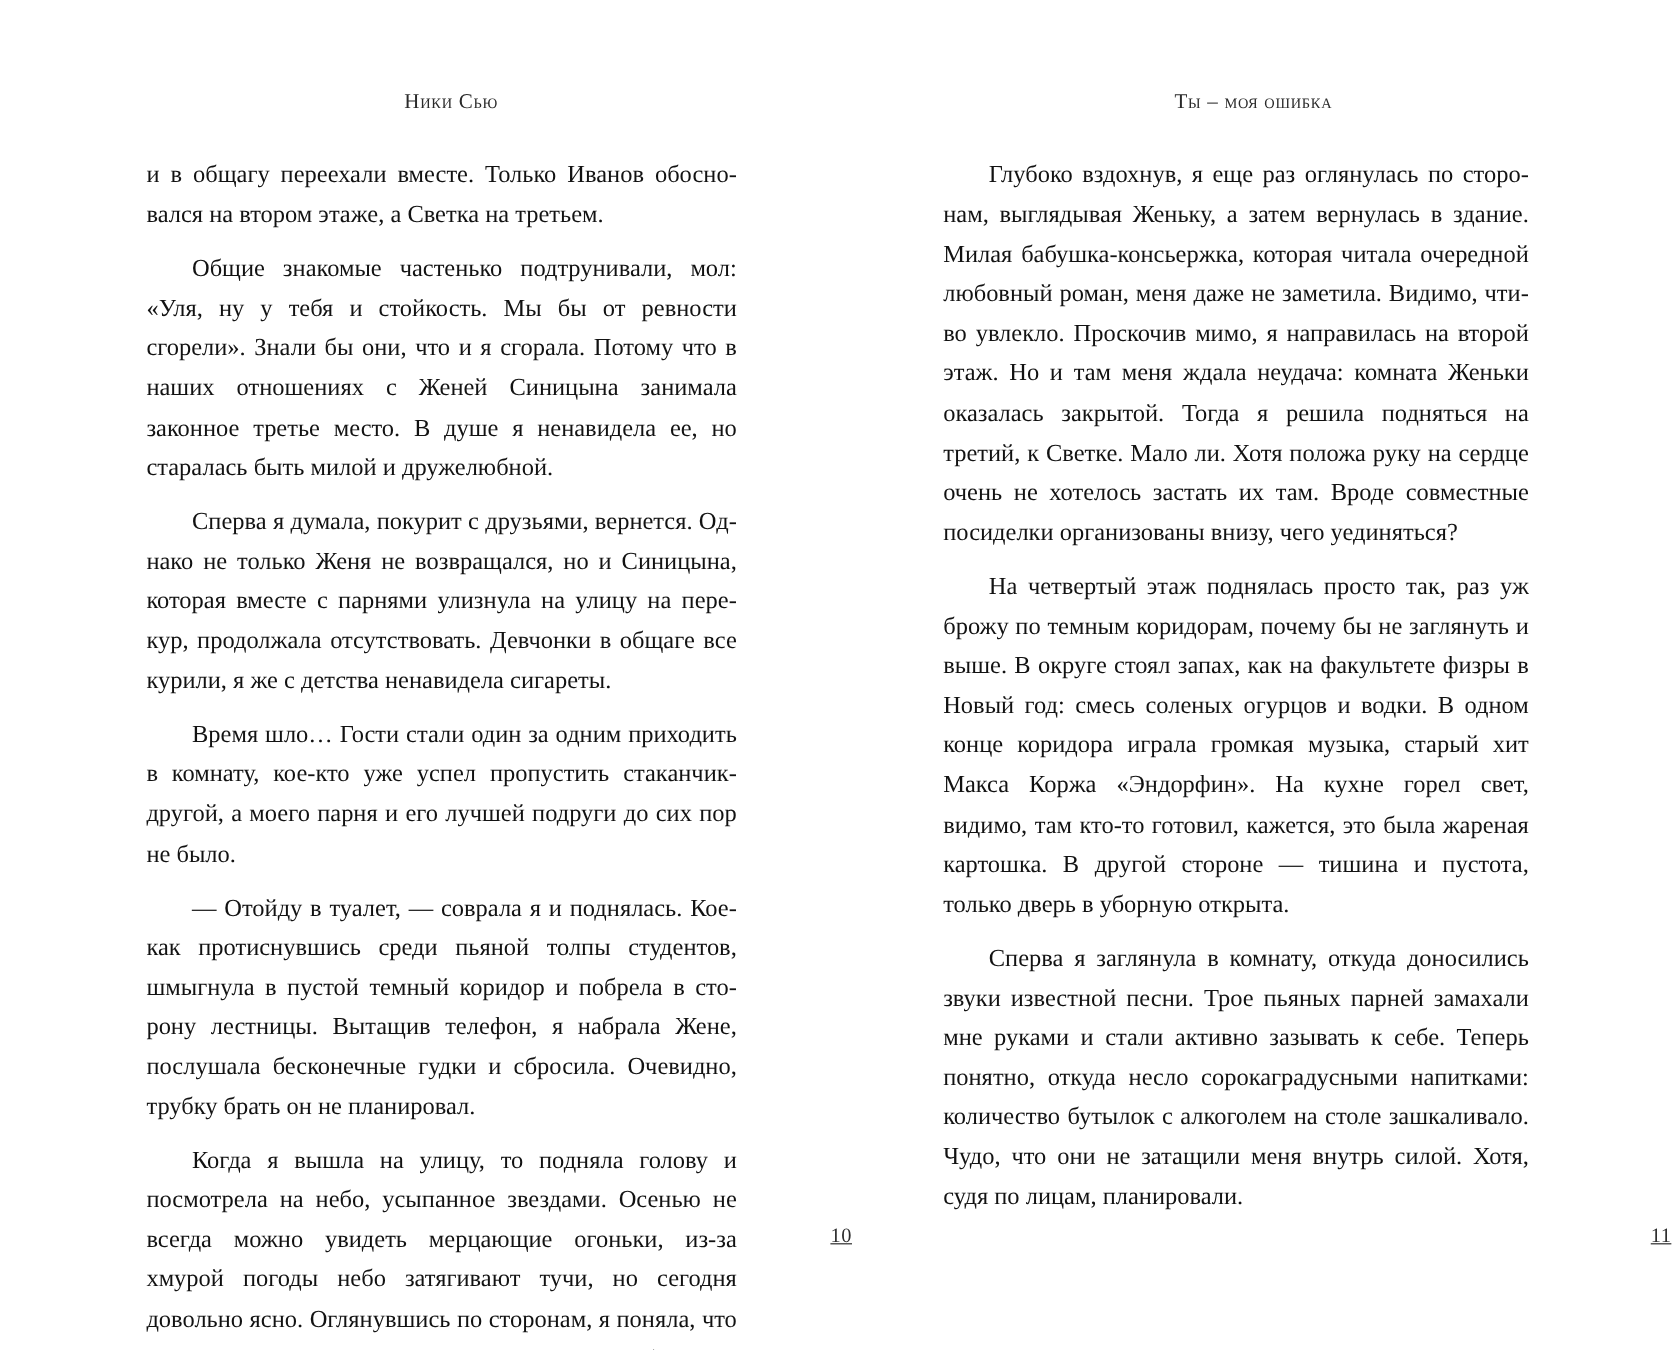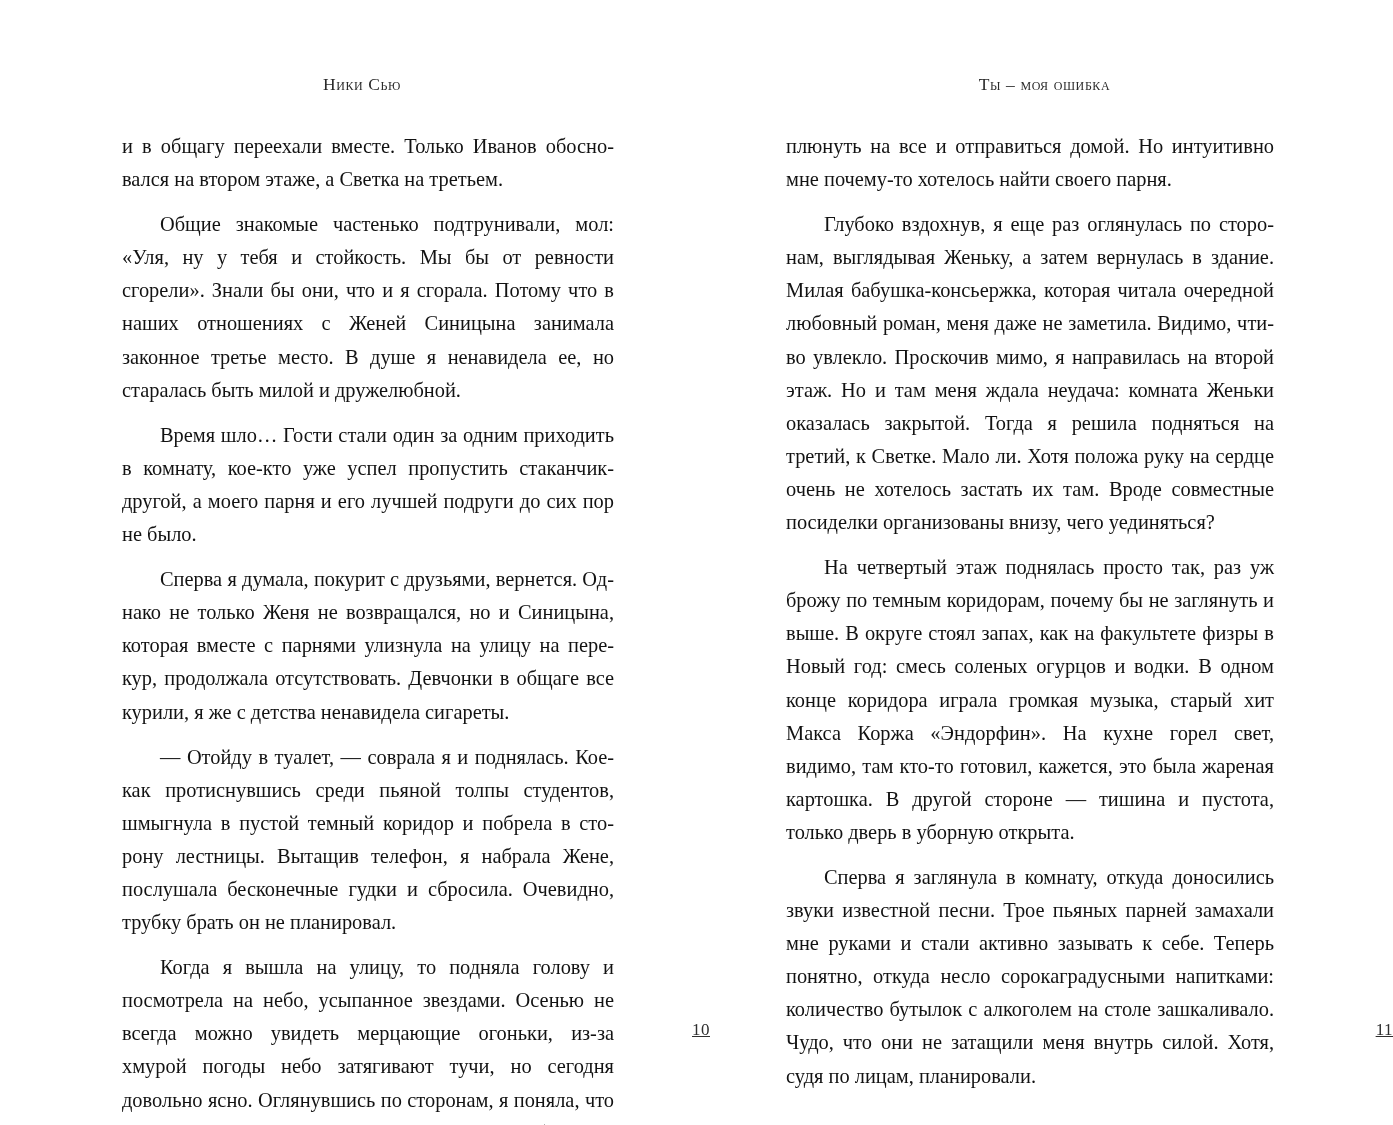--- a/index.html
+++ b/index.html
@@ -35,21 +35,21 @@
     top: 74px;
     left: 0;
     width: 100%;
     text-align: center;
     font-size: 17.5px;
     letter-spacing: 0.6px;
     color: #2a2a2a;
     font-variant: small-caps;
     font-family: "Liberation Serif", "DejaVu Serif", serif;
   }
-  .page-left .running-head  { padding-left: 14px; text-align: center; }
+  .page-left .running-head  { padding-left: 28px; text-align: center; }
   .page-right .running-head { padding-right: 14px; }
 
   .textblock {
     position: absolute;
     top: 118px;
     font-size: 20.4px;
     line-height: 33.1px;
     text-align: justify;
     text-justify: inter-word;
     color: #121212;
@@ -89,34 +89,33 @@
 <body>
 
 <div class="spread">
 
   <div class="page page-left">
     <div class="running-head">Ники Сью</div>
 
     <div class="textblock">
       <p class="no-indent">и в общагу переехали вместе. Только Иванов обосно­вался на втором этаже, а Светка на третьем.</p>
       <p>Общие знакомые частенько подтрунивали, мол: «Уля, ну у тебя и стойкость. Мы бы от ревности сгорели». Знали бы они, что и я сгорала. Потому что в наших отношениях с Женей Синицына занимала законное тре­тье место. В душе я ненавидела ее, но старалась быть милой и дружелюбной.</p>
+      <p>Сперва я думала, покурит с друзьями, вернется. Од­нако не только Женя не возвращался, но и Синицына, которая вместе с парнями улизнула на улицу на пере­кур, продолжала отсутствовать. Девчонки в общаге все курили, я же с детства ненавидела сигареты.</p>
       <p>Время шло… Гости стали один за одним приходить в комнату, кое-кто уже успел пропустить стаканчик-другой, а моего парня и его лучшей подруги до сих пор не было.</p>
-      <p>Сперва я думала, покурит с друзьями, вернется. Од­нако не только Женя не возвращался, но и Синицына, которая вместе с парнями улизнула на улицу на пере­кур, продолжала отсутствовать. Девчонки в общаге все курили, я же с детства ненавидела сигареты.</p>
       <p>— Отойду в туалет, — соврала я и поднялась. Кое-как протиснувшись среди пьяной толпы студентов, шмыгнула в пустой темный коридор и побрела в сто­рону лестницы. Вытащив телефон, я набрала Жене, послушала бесконечные гудки и сбросила. Очевидно, трубку брать он не планировал.</p>
       <p>Когда я вышла на улицу, то подняла голову и посмо­трела на небо, усыпанное звездами. Осенью не всегда можно увидеть мерцающие огоньки, из-за хмурой по­годы небо затягивают тучи, но сегодня довольно ясно. Оглянувшись по сторонам, я поняла, что Иванова здесь нет. Скорее всего, он где-то в общаге. Я могла бы оби­деться, написать сообщение в духе «искала и не нашла»,</p>
     </div>
 
     <div class="folio">10</div>
   </div>
 
   <div class="page page-right">
     <div class="running-head">Ты – моя ошибка</div>
 
     <div class="textblock">
-      <p class="no-indent">плюнуть на все и отправиться домой. Но интуитивно мне почему-то хотелось найти своего парня.</p>
       <p>Глубоко вздохнув, я еще раз оглянулась по сторо­нам, выглядывая Женьку, а затем вернулась в здание. Милая бабушка-консьержка, которая читала очередной любовный роман, меня даже не заметила. Видимо, чти­во увлекло. Проскочив мимо, я направилась на второй этаж. Но и там меня ждала неудача: комната Женьки ока­залась закрытой. Тогда я решила подняться на третий, к Светке. Мало ли. Хотя положа руку на сердце очень не хотелось застать их там. Вроде совместные посиделки организованы внизу, чего уединяться?</p>
       <p>На четвертый этаж поднялась просто так, раз уж брожу по темным коридорам, почему бы не заглянуть и выше. В округе стоял запах, как на факультете физры в Новый год: смесь соленых огурцов и водки. В одном конце коридора играла громкая музыка, старый хит Макса Коржа «Эндорфин». На кухне горел свет, видимо, там кто-то готовил, кажется, это была жареная картошка. В другой стороне — тишина и пустота, только дверь в уборную открыта.</p>
       <p>Сперва я заглянула в комнату, откуда доносились звуки известной песни. Трое пьяных парней замахали мне руками и стали активно зазывать к себе. Теперь понятно, откуда несло сорокаградусными напитками: количество бутылок с алкоголем на столе зашкаливало. Чудо, что они не затащили меня внутрь силой. Хотя, судя по лицам, планировали.</p>
 
     </div>
 
     <div class="folio">11</div>
   </div>
 
 </div>

